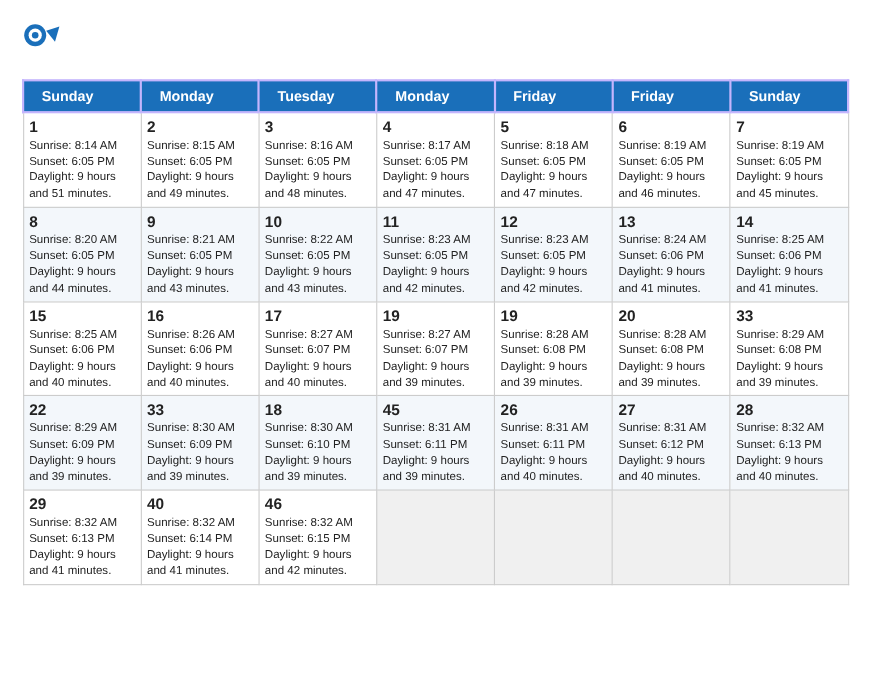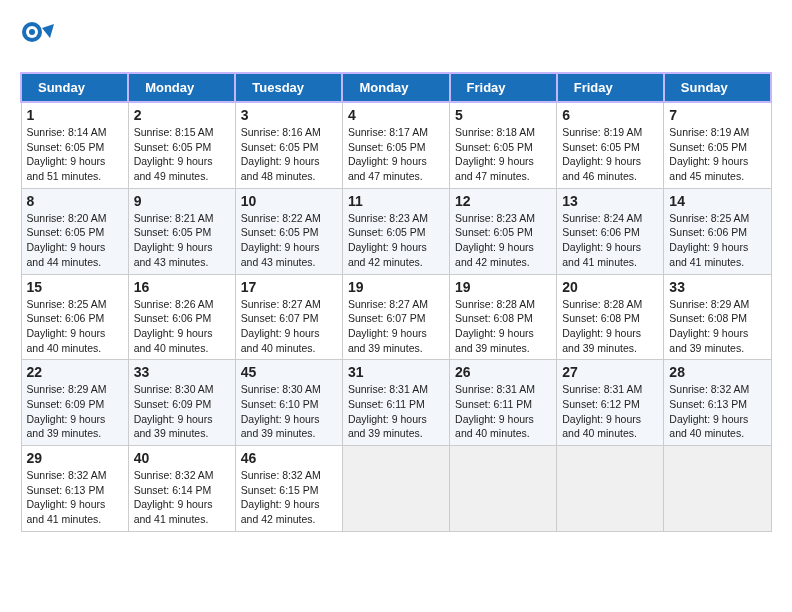--- a/index.html
+++ b/index.html
@@ -307,29 +307,29 @@
       </td>
         <td>
         <span class="day-num">33</span>
         <div class="day-info">
           Sunrise: 8:30 AM<br>
           Sunset: 6:09 PM<br>
           Daylight: 9 hours and 39 minutes.
         </div>
       </td>
         <td>
-        <span class="day-num">45</span>
+        <span class="day-num">18</span>
         <div class="day-info">
           Sunrise: 8:30 AM<br>
           Sunset: 6:10 PM<br>
           Daylight: 9 hours and 39 minutes.
         </div>
       </td>
         <td>
-        <span class="day-num">31</span>
+        <span class="day-num">45</span>
         <div class="day-info">
           Sunrise: 8:31 AM<br>
           Sunset: 6:11 PM<br>
           Daylight: 9 hours and 39 minutes.
         </div>
       </td>
         <td>
         <span class="day-num">26</span>
         <div class="day-info">
           Sunrise: 8:31 AM<br>

